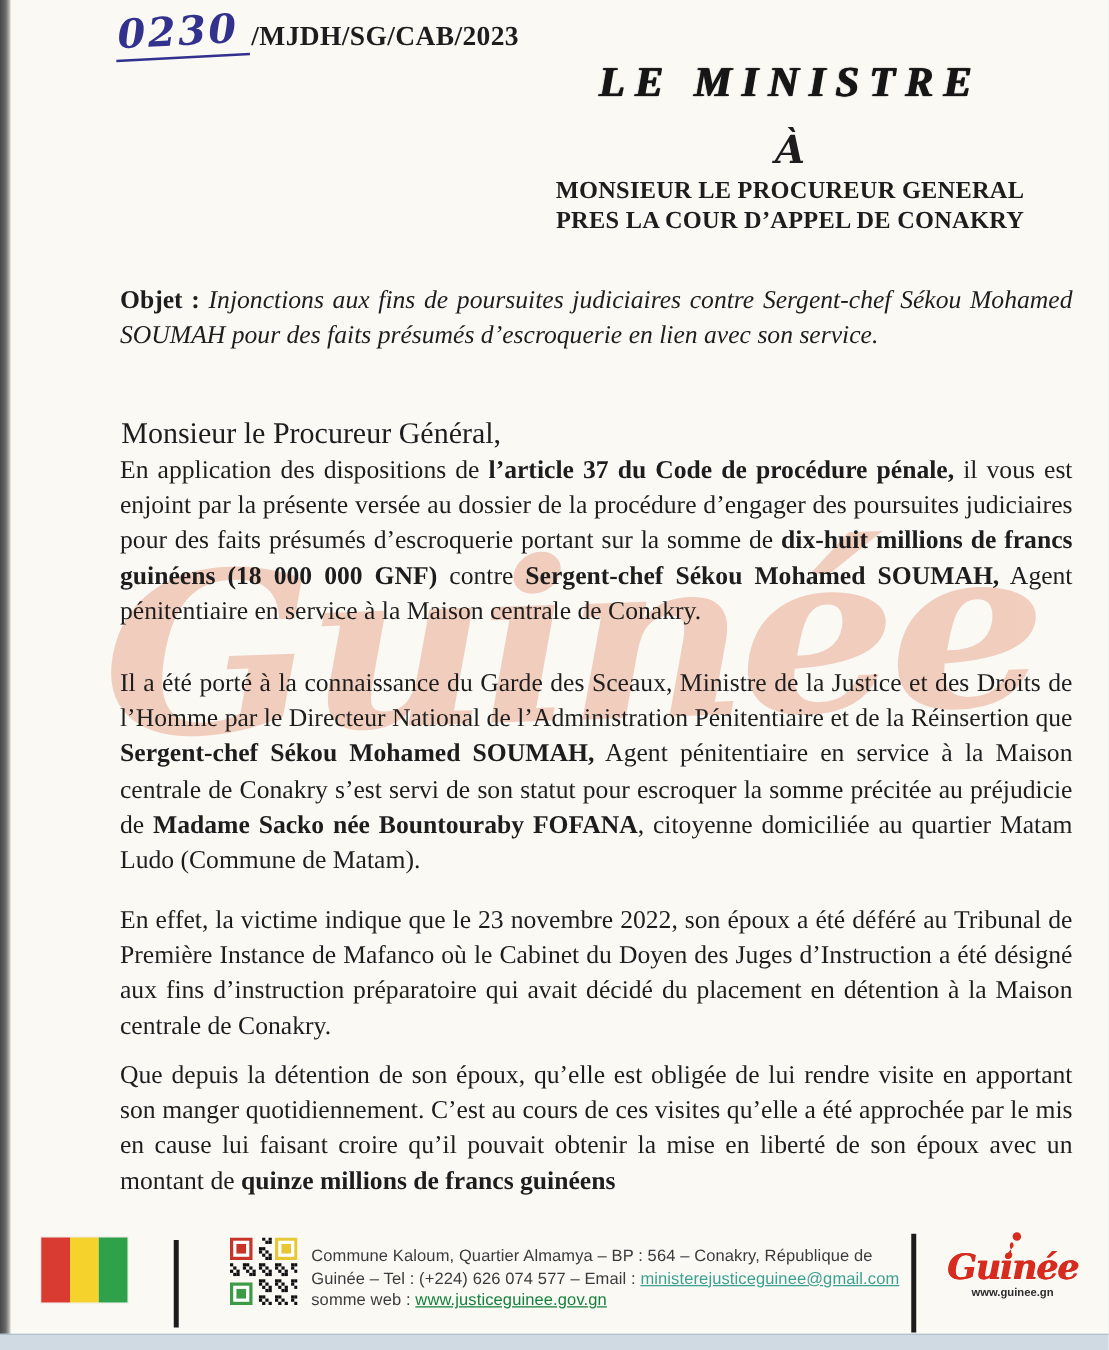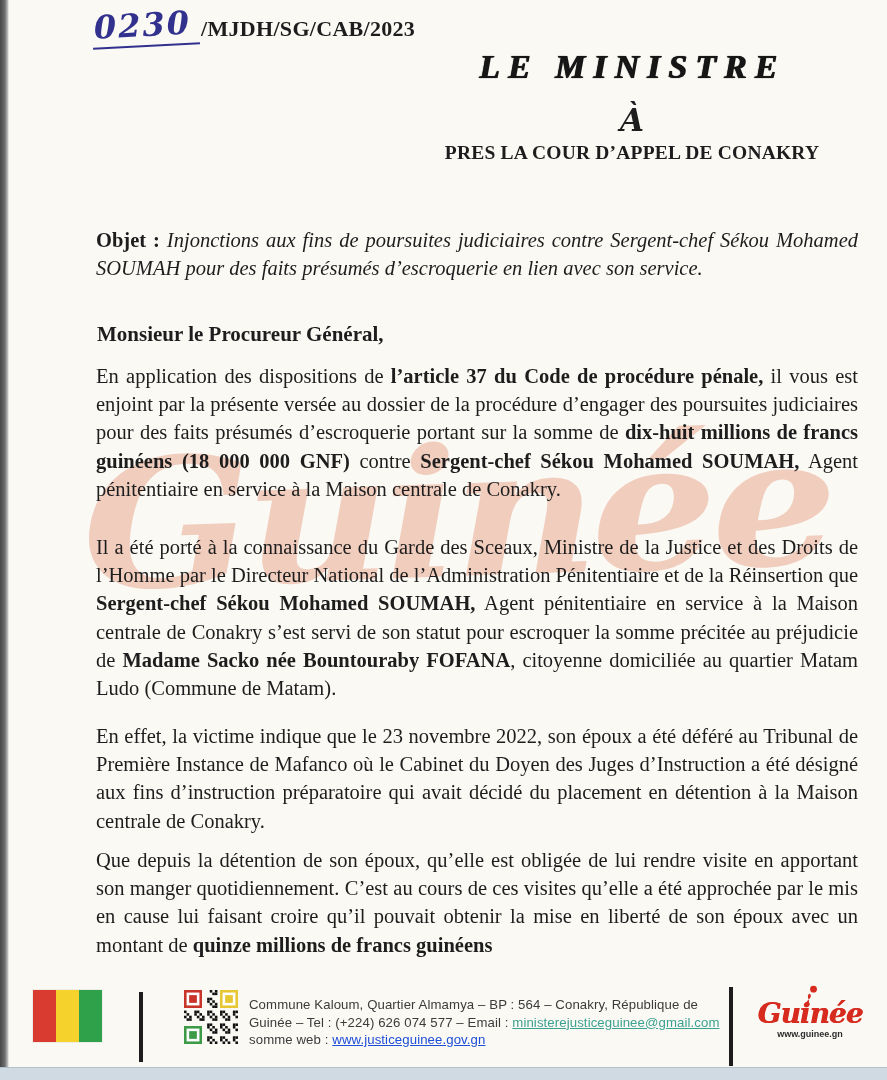--- a/index.html
+++ b/index.html
@@ -36,21 +36,21 @@
   
   .header-block { position:absolute; left:398px; top:48px; width:468px; text-align:center; z-index:2; }
   .minister-title {
     font-size:34px; font-weight:bold; font-style:italic; letter-spacing:8px;
     text-shadow:0.9px 0 0 currentColor, 0 0 1px currentColor; color:#161616;
   }
   .to-particle { margin-top:16px; font-size:31px; font-style:italic; font-weight:bold; font-family:"DejaVu Serif",serif; }
   .recipient { margin-top:3px; font-weight:bold; font-size:19.5px; line-height:23.5px; letter-spacing:0.2px; }
   
   .subject { position:absolute; left:96px; top:226px; width:762px; font-size:20.5px; line-height:28px; text-align:justify; z-index:1; }
-  .salutation { position:absolute; left:97px; top:322px; font-size:21px; z-index:1;font-weight:bold; }
+  .salutation { position:absolute; left:97px; top:334px; font-size:24px; z-index:1; }
   .para { position:absolute; left:96px; width:762px; margin:0; font-size:20.5px; line-height:28.2px; text-align:justify; z-index:1; }
   .p1 { top:362px; } .p2 { top:533px; } .p3 { top:722px; } .p4 { top:846px; }
   .b { font-weight:bold; } .i { font-style:italic; } .u { }
   
   .footer { position:absolute; left:0; top:983px; width:887px; height:86px; font-family:"Liberation Sans",sans-serif; z-index:2; }
   .flag { position:absolute; left:33px; top:7px; width:69px; height:52px; display:flex; box-shadow:0 0 0 1px rgba(0,0,0,0.05); }
   .flag div { flex:1; }
   .vbar { position:absolute; width:4px; background:#1c1c1c; }
   .vbar1 { left:139px; top:9px; height:70px; }
   .vbar2 { left:729px; top:4px; height:79px; }
@@ -78,20 +78,21 @@
 
   <div class="ref">
     <span class="ref-hand">0230</span>
     <span class="ref-code">/MJDH/SG/CAB/2023</span>
   </div>
 
   <div class="header-block">
     <div class="minister-title">LE MINISTRE</div>
     <div class="to-particle">À</div>
     <div class="recipient">
+      <div>MONSIEUR LE PROCUREUR GENERAL</div>
       <div>PRES LA COUR D’APPEL DE CONAKRY</div>
     </div>
   </div>
 
   <div class="subject"><span class="b u">Objet</span><span class="b"> : </span><span class="i">Injonctions aux fins de poursuites judiciaires contre Sergent-chef Sékou Mohamed SOUMAH pour des faits présumés d’escroquerie en lien avec son service.</span></div>
 
   <div class="salutation">Monsieur le Procureur Général,</div>
 
   <p class="para p1"><span>En application des dispositions de </span><span class="b">l’article 37 du Code de procédure pénale,</span><span> il vous est enjoint par la présente versée au dossier de la procédure d’engager des poursuites judiciaires pour des faits présumés d’escroquerie portant sur la somme de </span><span class="b">dix-huit millions de francs guinéens (18 000 000 GNF)</span><span> contre </span><span class="b">Sergent-chef Sékou Mohamed SOUMAH,</span><span> Agent pénitentiaire en service à la Maison centrale de Conakry.</span></p>
   <p class="para p2"><span>Il a été porté à la connaissance du Garde des Sceaux, Ministre de la Justice et des Droits de l’Homme par le Directeur National de l’Administration Pénitentiaire et de la Réinsertion que </span><span class="b">Sergent-chef Sékou Mohamed SOUMAH,</span><span> Agent pénitentiaire en service à la Maison centrale de Conakry s’est servi de son statut pour escroquer la somme précitée au préjudicie de </span><span class="b">Madame Sacko née Bountouraby FOFANA</span><span>, citoyenne domiciliée au quartier Matam Ludo (Commune de Matam).</span></p>
@@ -193,21 +194,21 @@
           <rect x="2" y="2" width="3" height="3" fill="#c8332a"></rect>
           <rect x="14" y="0" width="7" height="7" fill="#e7c733"></rect>
           <rect x="15" y="1" width="5" height="5" fill="#fff"></rect>
           <rect x="16" y="2" width="3" height="3" fill="#e7c733"></rect>
           <rect x="0" y="14" width="7" height="7" fill="#3d9a47"></rect>
           <rect x="1" y="15" width="5" height="5" fill="#fff"></rect>
           <rect x="2" y="16" width="3" height="3" fill="#3d9a47"></rect>
         </svg></div>
     <div class="footer-text">
       <span><span>Commune Kaloum, Quartier Almamya – BP : 564 – Conakry, République de Guinée – Tel : (+224) 626 074 577 – Email : </span><span class="link" style="color: rgb(61, 161, 145);">ministerejusticeguinee@gmail.com</span></span><br>
-      <span><span>somme web : </span><span class="link" style="color: #1d4ed8;">www.justiceguinee.gov.gn</span></span>
+      <span><span>somme web : </span><span class="link" style="color: #15803d;">www.justiceguinee.gov.gn</span></span>
     </div>
     <div class="vbar vbar2"></div>
     <div class="brand" style="color: rgb(214, 43, 30);">
       <div class="brand-figure">
         <svg width="26" height="24" viewBox="0 0 26 24" aria-hidden="true">
           <circle cx="16.5" cy="4.2" r="3.4" fill="currentColor"></circle>
           <path d="M8 21 C 9.5 14, 15.5 13.5, 13.5 9.5 C 12.2 7.2, 9.8 10.5, 11.5 14 C 12.8 16.8, 11.5 20, 8 21 Z" fill="currentColor"></path>
         </svg>
       </div>
       <div class="brand-name">Guinée</div>

